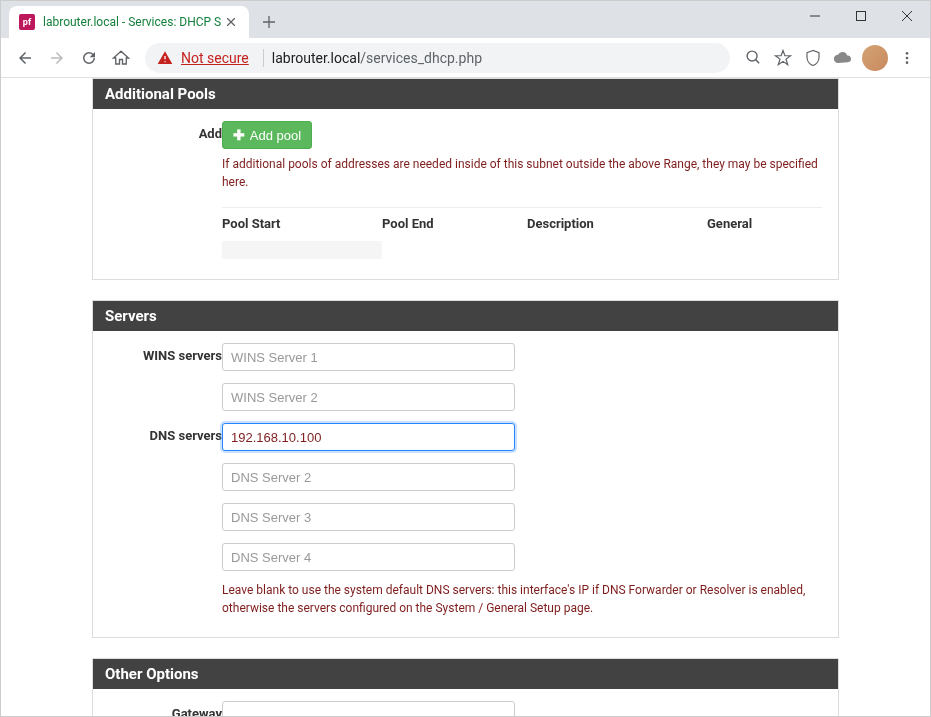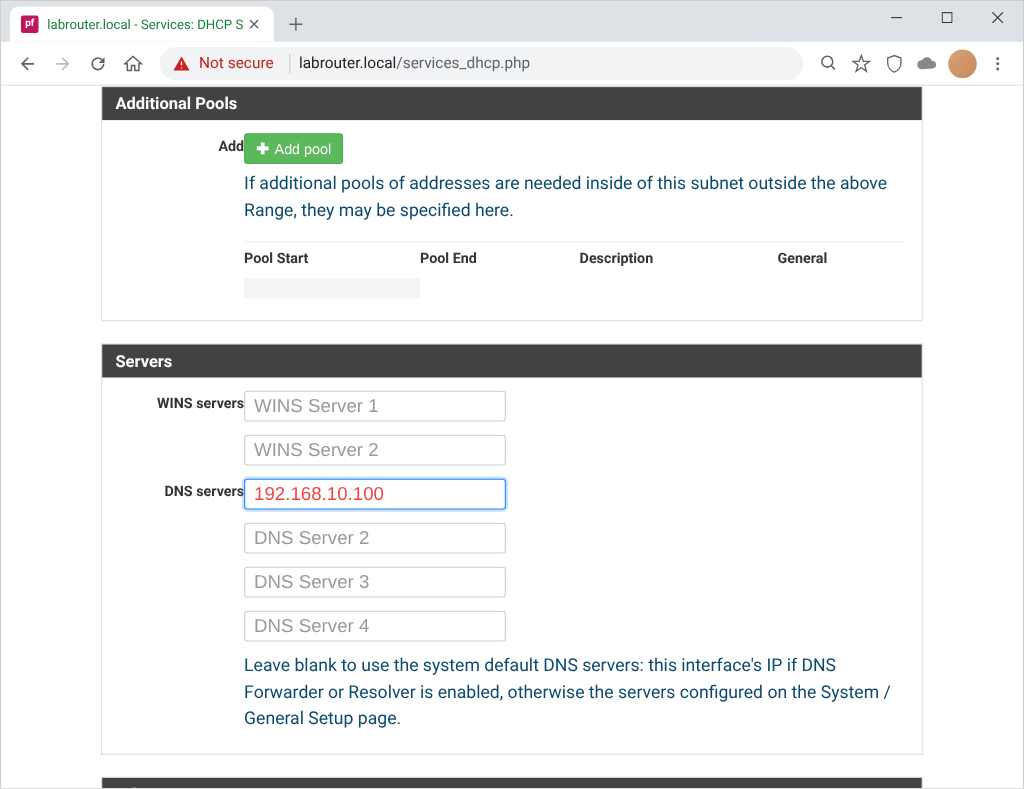--- a/index.html
+++ b/index.html
@@ -13,21 +13,21 @@
     .tab-title { color: #15803d; font-size: 12px; flex: 1; white-space: nowrap; overflow: hidden; text-overflow: ellipsis; }
     .tab-close { width: 16px; height: 16px; display: flex; align-items: center; justify-content: center; cursor: pointer; color: #5f6368; }
     .new-tab { width: 28px; height: 28px; display: flex; align-items: center; justify-content: center; cursor: pointer; color: #5f6368; margin-left: 6px; margin-bottom: 2px; }
     .window-controls { position: absolute; right: 0; top: 0; display: flex; }
     .win-ctrl { width: 46px; height: 30px; display: flex; align-items: center; justify-content: center; cursor: pointer; color: #333; }
     
     .address-bar { height: 40px; background: #fff; display: flex; align-items: center; padding: 0 8px; border-bottom: 1px solid #e0e0e0; }
     .nav-btn { width: 32px; height: 32px; display: flex; align-items: center; justify-content: center; cursor: pointer; color: #5f6368; border-radius: 50%; }
     .nav-btn.disabled { color: #bbb; cursor: default; }
     .omnibox { flex: 1; height: 30px; background: #f1f3f4; border-radius: 15px; display: flex; align-items: center; padding: 0 12px; margin: 0 8px; }
-    .not-secure { color: #c5221f; font-size: 14px; margin-right: 6px; display: flex; align-items: center; }
+    .not-secure { color: #c5221f; font-size: 14px; margin-right: 6px; display: flex; align-items: center; text-decoration: underline; }
     .warn-icon { color: #c5221f; margin-right: 8px; }
     .divider { width: 1px; height: 18px; background: #ccc; margin: 0 8px; }
     .url { color: #5f6368; font-size: 14px; }
     .url .host { color: #202124; }
     .addr-icon { width: 30px; height: 30px; display: flex; align-items: center; justify-content: center; cursor: pointer; color: #5f6368; }
     .avatar { width: 26px; height: 26px; border-radius: 50%; background: linear-gradient(135deg, #d4a373, #c98960); margin: 0 4px; cursor: pointer; }
     
     
     .content-wrapper { height: calc(717px - 37px - 40px - 2px); overflow-y: scroll; background: #fff; position: relative; }
     .content { width: 747px; margin: 0 auto; padding: 0; }
@@ -37,31 +37,31 @@
     .panel-header { background: #424242; color: #fff; padding: 6px 12px; font-weight: bold; font-size: 15px; }
     .panel-body { padding: 12px 16px; }
     
     .form-row { display: flex; margin-bottom: 8px; align-items: flex-start; }
     .form-label { width: 113px; text-align: right; padding-top: 5px; color: #333; font-size: 13px; font-weight: bold; }
     .form-content { flex: 1; }
     
     .btn-add { background: #5cb85c; color: #fff; border: 1px solid #4cae4c; padding: 5px 10px; border-radius: 3px; cursor: pointer; font-size: 13px; display: inline-flex; align-items: center; }
     .btn-add .plus { margin-right: 5px; font-weight: bold; font-size: 14px; }
     
-    .help-text { color: #0c4a6e; font-size: 16px; margin-top: 6px; line-height: 1.5; }
+    .help-text { color: #7f1d1d; font-size: 12px; margin-top: 6px; line-height: 1.5; }
     
     .table-head { display: flex; margin-top: 16px; padding: 8px 0; border-top: 1px solid #eee; }
     .th { color: #333; font-weight: bold; font-size: 13px; }
     .th1 { width: 160px; }
     .th2 { width: 145px; }
     .th3 { width: 180px; }
     .th4 { flex: 1; }
     .empty-row { height: 18px; background: #f5f5f5; width: 160px; margin-top: 2px; }
     
-    .text-input { width: 238px; height: 28px; border: 1px solid #ccc; border-radius: 3px; padding: 4px 8px; font-size: 17px; color: #ef4444; }
+    .text-input { width: 293px; height: 28px; border: 1px solid #ccc; border-radius: 3px; padding: 4px 8px; font-size: 13px; color: #7f1d1d; }
     .text-input::placeholder { color: #999; }
     .text-input.focused { border-color: #2684ff; box-shadow: 0 0 0 2px rgba(38,132,255,0.25); outline: none; }
     
     .input-row { margin-bottom: 10px; }
     .input-row:last-of-type { margin-bottom: 4px; }
     
     
     .content-wrapper::-webkit-scrollbar { width: 17px; }
     .content-wrapper::-webkit-scrollbar-track { background: #f1f1f1; }
     .content-wrapper::-webkit-scrollbar-thumb { background: #c1c1c1; }

